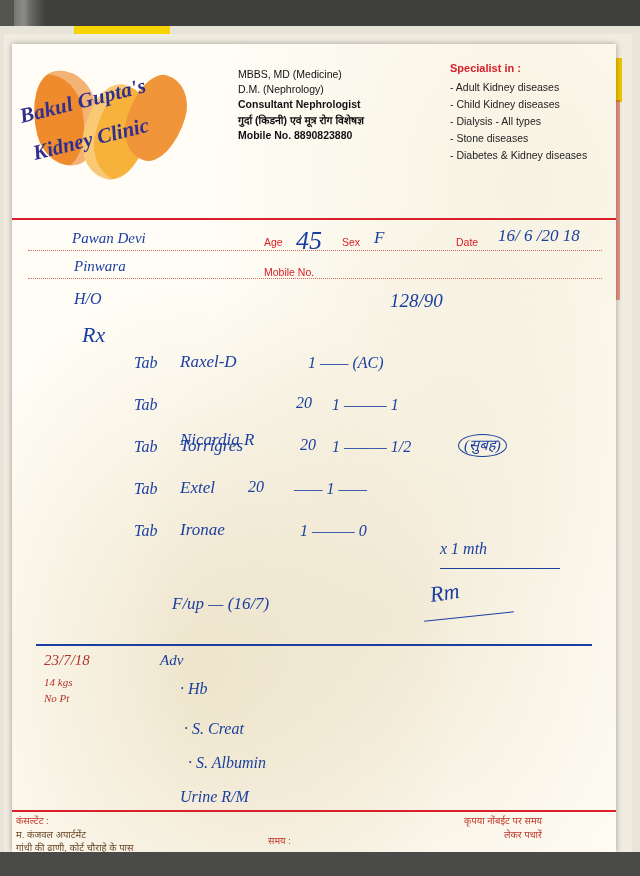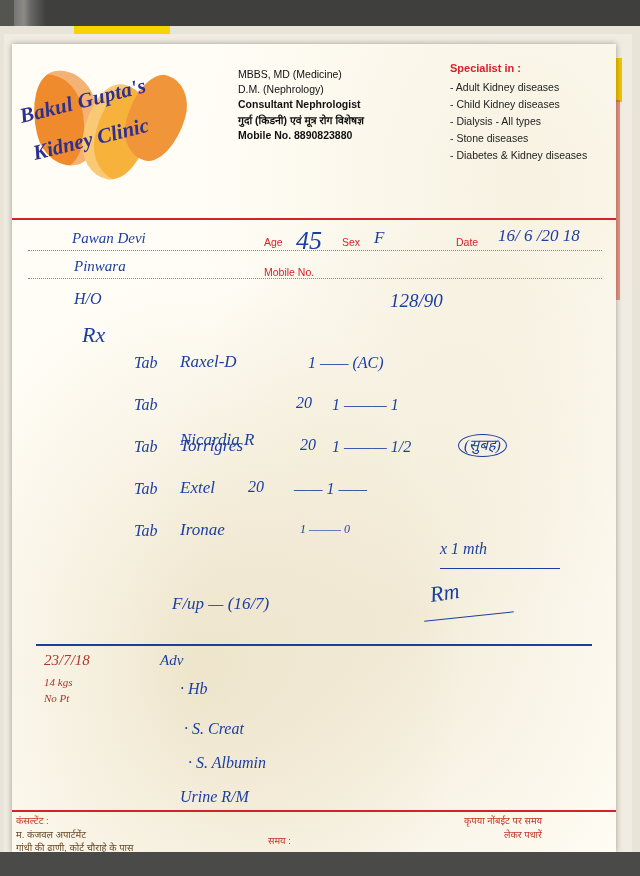--- a/index.html
+++ b/index.html
@@ -193,21 +193,21 @@
   <div class="hw hw-blue" style="left:320px;top:394px;font-size:16px;">1 ——— 1/2</div>
   <div class="hw hw-blue" style="left:446px;top:390px;font-size:15px;"><span class="circle">(सुबह)</span></div>
 
   <div class="hw hw-blue" style="left:122px;top:436px;font-size:16px;">Tab</div>
   <div class="hw hw-blue" style="left:168px;top:434px;font-size:17px;">Extel</div>
   <div class="hw hw-blue" style="left:236px;top:434px;font-size:16px;">20</div>
   <div class="hw hw-blue" style="left:282px;top:436px;font-size:16px;">—— 1 ——</div>
 
   <div class="hw hw-blue" style="left:122px;top:478px;font-size:16px;">Tab</div>
   <div class="hw hw-blue" style="left:168px;top:476px;font-size:17px;">Ironae</div>
-  <div class="hw hw-blue" style="left:288px;top:478px;font-size:12px;">1 ——— 0</div>
+  <div class="hw hw-blue" style="left:288px;top:478px;font-size:16px;">1 ——— 0</div>
 
   <div class="hw hw-blue" style="left:428px;top:496px;font-size:16px;"><span>x 1 mth</span></div>
   <div class="hrule" style="left:428px;top:524px;width:120px;"></div>
 
   <div class="hw hw-blue" style="left:160px;top:550px;font-size:17px;">F/up — (16/7)</div>
   <div class="sig" style="left:418px;top:536px;">Rm</div>
   <div class="hrule" style="left:412px;top:572px;width:90px;transform:rotate(-6deg);"></div>
 
   <div class="divider"></div>
 

